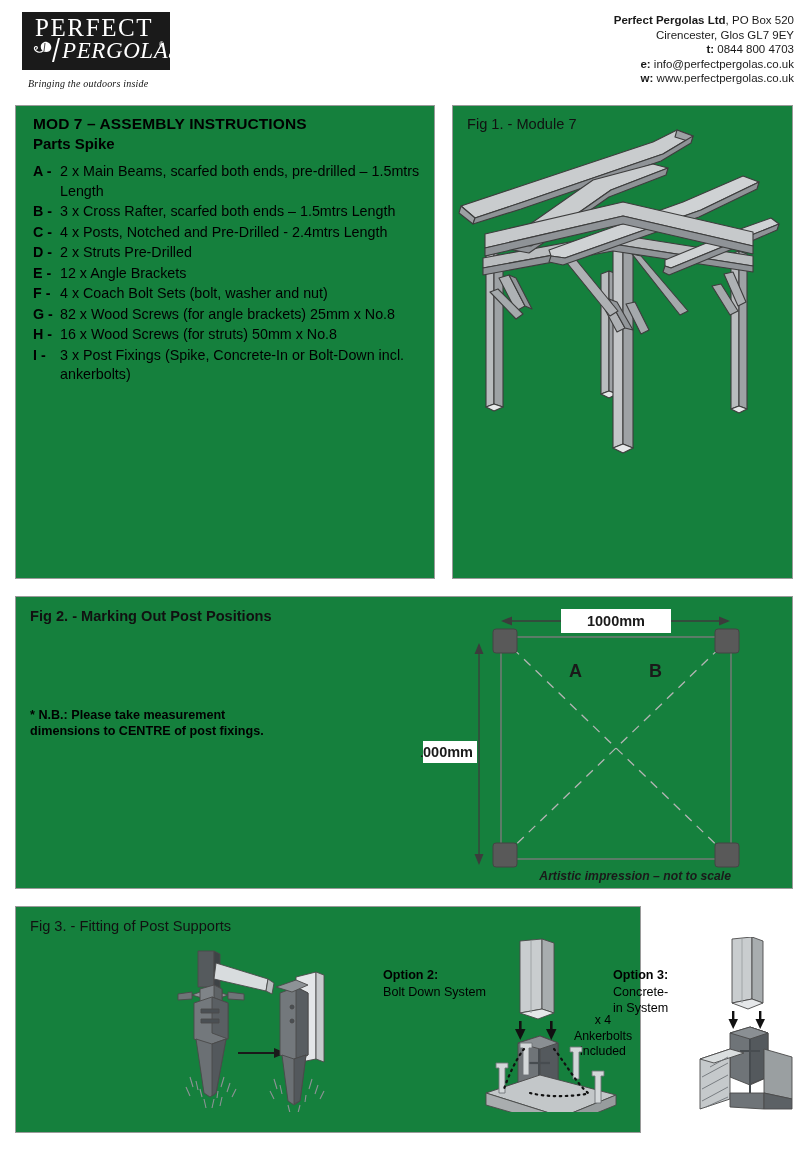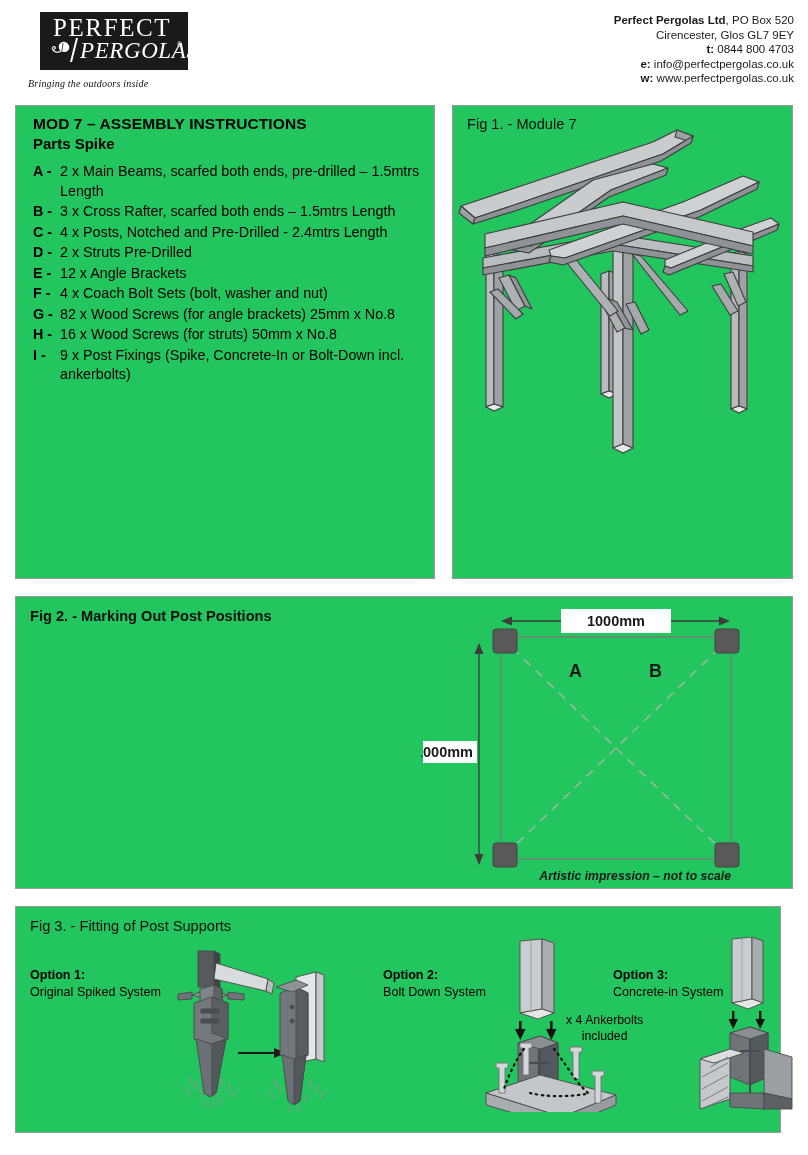--- a/index.html
+++ b/index.html
@@ -25,21 +25,20 @@
   #logo-block {
     position: absolute;
     left: 22px; top: 12px;
     width: 148px;
   }
   #logo-box {
     width: 148px; height: 58px;
     background: #1a1a1a;
     position: relative;
     overflow: hidden;
-    margin-left: 18px;
   }
   #logo-word-1 {
     position: absolute;
     left: 13px; top: 3px;
     color: #ffffff;
     font-family: "Liberation Serif", serif;
     font-size: 25px;
     letter-spacing: 1.6px;
     line-height: 1;
   }
@@ -88,27 +87,27 @@
     font-size: 11.5px;
     line-height: 14.6px;
     color: #1a1a1a;
   }
   #contact-block b { font-weight: bold; }
 
   
   .panel {
     position: absolute;
     border: 1px solid #9a9a9a;
-    background: #22c55e;
+    background: #15803d;
     box-sizing: border-box;
   }
   #panel-parts  { left: 15px;  top: 105px; width: 420px; height: 474px; }
   #panel-fig1   { left: 452px; top: 105px; width: 341px; height: 474px; }
   #panel-fig2   { left: 15px;  top: 596px; width: 778px; height: 293px; font-weight: bold; }
-  #panel-fig3   { left: 15px;  top: 906px; width: 766px; height: 227px; }
+  #panel-fig3   { left: 15px;  top: 906px; width: 626px; height: 227px; }
 
   
   #parts-title {
     position: absolute;
     left: 17px; top: 9px;
     font-size: 15.5px;
     font-weight: bold;
     letter-spacing: 0.1px;
   }
   #parts-subtitle {
@@ -259,21 +258,21 @@
     <div class="part-row">
       <span class="part-letter">G -</span>
       <span class="part-text">82 x Wood Screws (for angle brackets) 25mm x No.8</span>
     </div>
     <div class="part-row">
       <span class="part-letter">H -</span>
       <span class="part-text">16 x Wood Screws (for struts) 50mm x No.8</span>
     </div>
     <div class="part-row">
       <span class="part-letter">I -</span>
-      <span class="part-text">9 x Post Fixings (Spike, Concrete-In or Bolt-Down incl. ankerbolts)</span>
+      <span class="part-text">3 x Post Fixings (Spike, Concrete-In or Bolt-Down incl. ankerbolts)</span>
     </div>
   </div>
 </div>
 
 <div class="panel" id="panel-fig1">
   <div class="fig-title" id="fig1-title">Fig 1. - Module 7</div>
 
   <svg id="fig1-art" width="330" height="390" viewBox="0 0 330 390">
     <g stroke="#3d3d3d" stroke-width="1.1" stroke-linejoin="round">
 
@@ -324,20 +323,24 @@
 
       <polygon points="32,128 170,96 300,126 300,140 170,110 32,142" fill="#c6c9cb"></polygon>
       <polygon points="32,142 170,110 300,140 300,148 170,118 32,150" fill="#8f9397"></polygon>
     </g>
   </svg>
 </div>
 
 <div class="panel" id="panel-fig2">
   <div class="fig-title" id="fig2-title">Fig 2. - Marking Out Post Positions</div>
 
+  <div id="fig2-note-2">
+    <div>* N.B.: Please take measurement</div>
+    <div>dimensions to CENTRE of post fixings.</div>
+  </div>
 
   <svg id="fig2-diagram" width="360" height="290" viewBox="0 0 360 290">
 
     <g stroke="#3c3c3c" stroke-width="1.3" fill="none">
       <line x1="86" y1="22" x2="303" y2="22"></line>
     </g>
     <polygon points="80,22 91,17.5 91,26.5" fill="#3c3c3c"></polygon>
     <polygon points="309,22 298,17.5 298,26.5" fill="#3c3c3c"></polygon>
     <rect x="140" y="10" width="110" height="24" fill="#ffffff"></rect>
     <text x="195" y="27" text-anchor="middle" font-family="'Liberation Sans',sans-serif" font-size="14.5" fill="#1a1a1a">1000mm</text>
@@ -365,24 +368,20 @@
     <text x="148" y="78" font-family="'Liberation Sans',sans-serif" font-size="18" fill="#1a1a1a">A</text>
     <text x="228" y="78" font-family="'Liberation Sans',sans-serif" font-size="18" fill="#1a1a1a">B</text>
 
     <text x="310" y="281" text-anchor="end" font-family="'Liberation Sans',sans-serif" font-size="12.2" font-style="italic" fill="#1a1a1a">Artistic impression – not to scale</text>
   </svg>
 </div>
 
 <div class="panel" id="panel-fig3">
   <div class="fig-title" id="fig3-title">Fig 3. - Fitting of Post Supports</div>
 
-  <div class="opt-label" id="opt1-label">
-    <div><b>Option 1:</b></div>
-    <div>Original Spiked System</div>
-  </div>
   <div class="opt-label" id="opt2-label">
     <div><b>Option 2:</b></div>
     <div>Bolt Down System</div>
   </div>
   <div class="opt-label" id="opt3-label">
     <div><b>Option 3:</b></div>
     <div>Concrete-in System</div>
   </div>
 
   <div id="ankerbolt-label">

